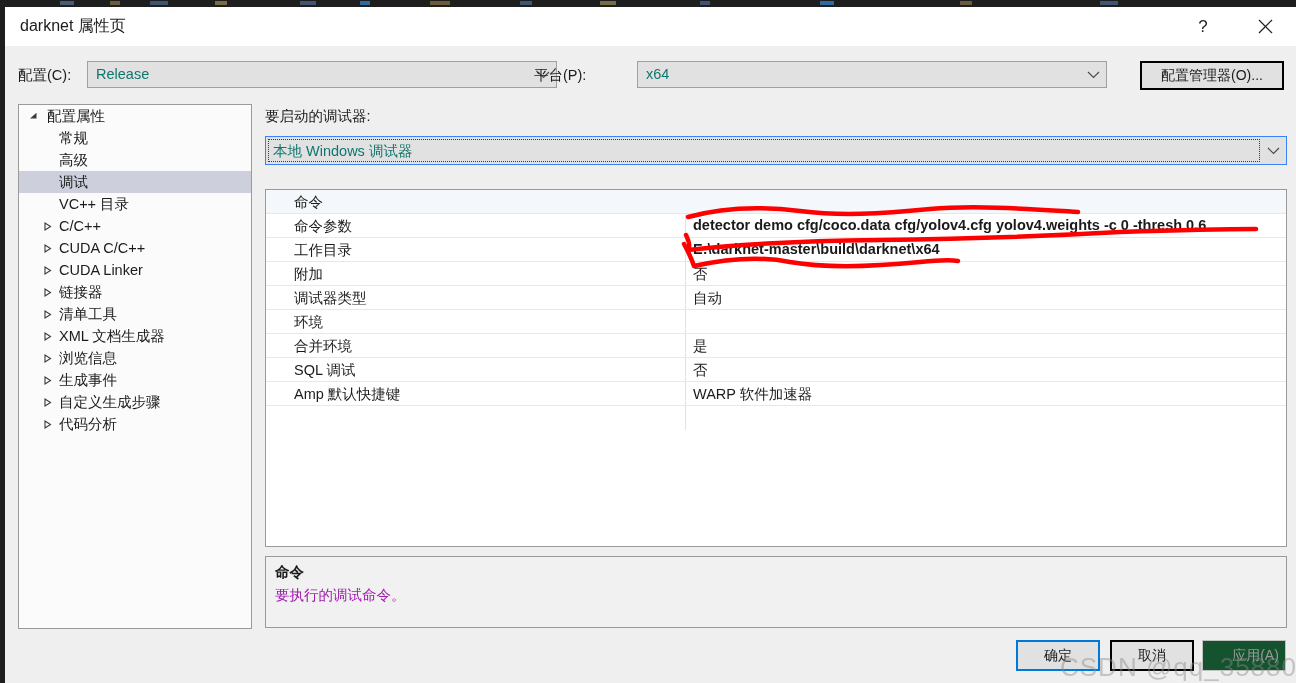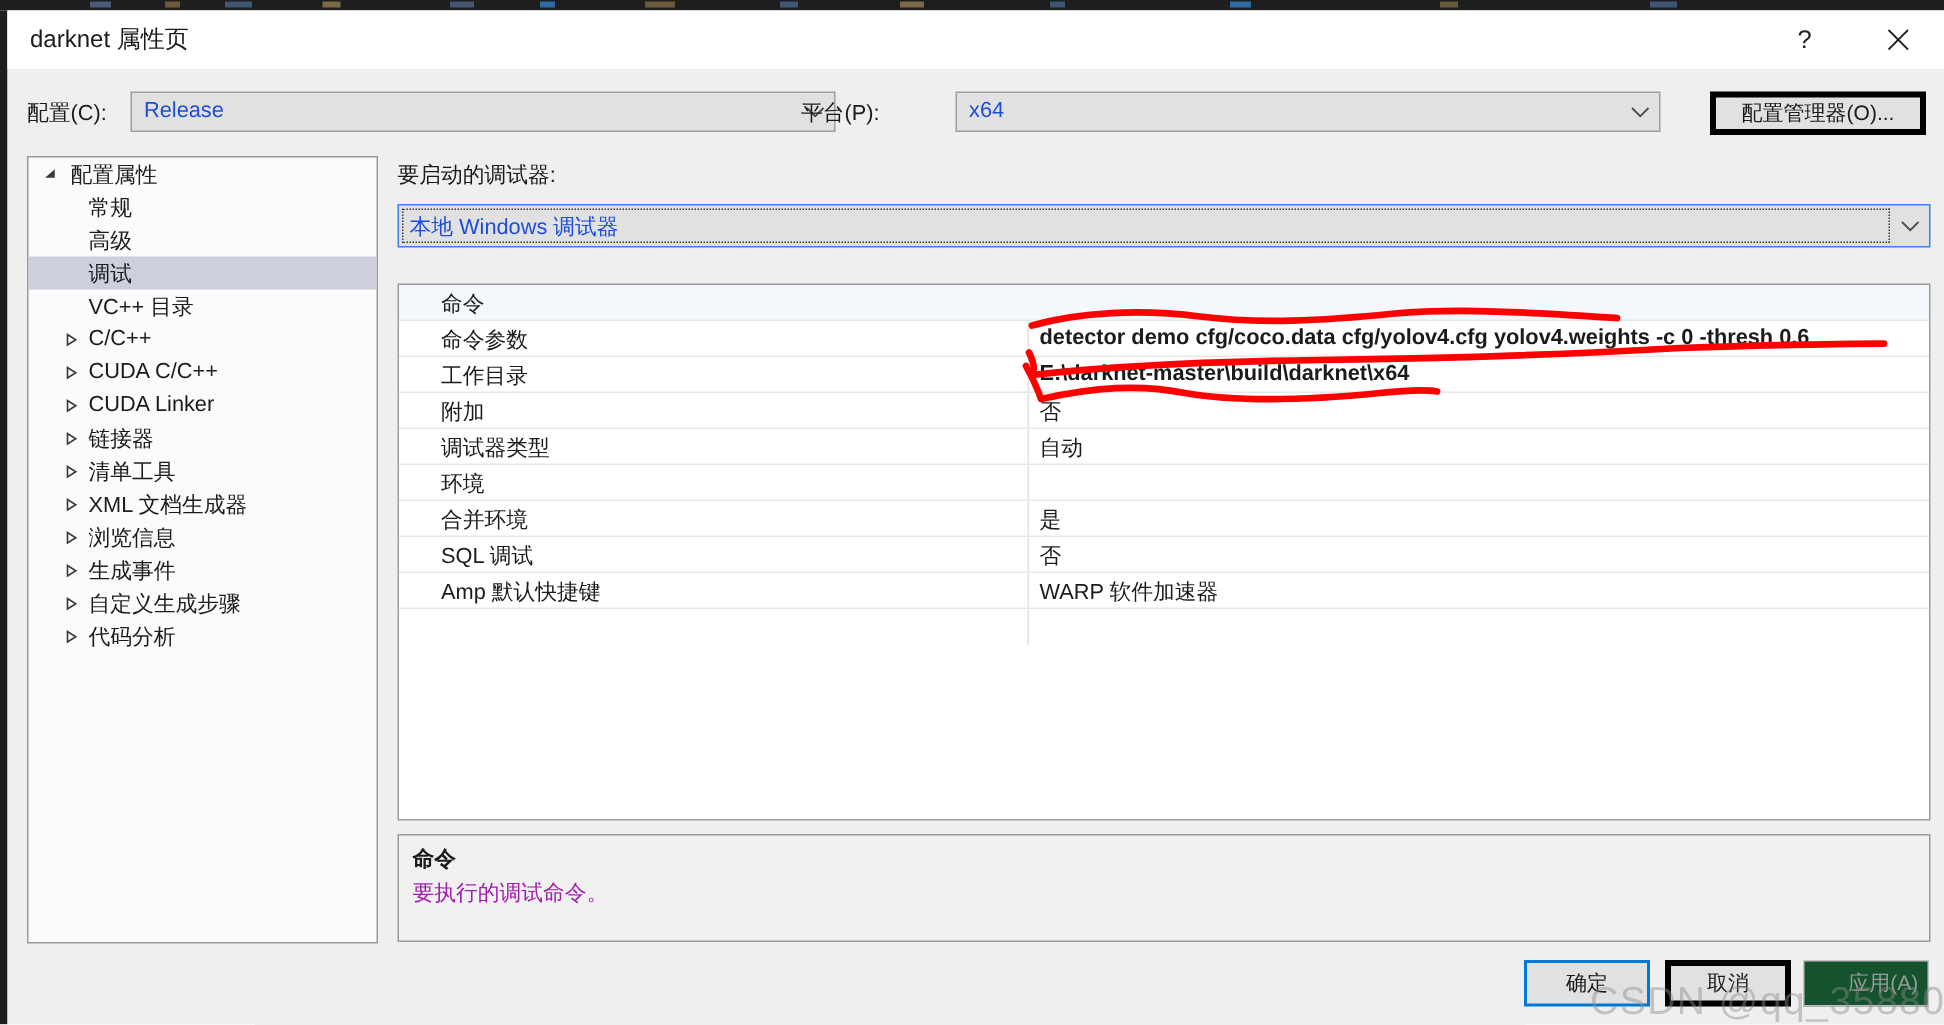--- a/index.html
+++ b/index.html
@@ -54,32 +54,32 @@
   .lbl-cfg { left: 13px; top: 20px; }
   .lbl-plat { left: 529px; top: 20px; }
 
   .combo {
     position: absolute; height: 27px;
     background: #e1e1e1; border: 1px solid #a0a0a0;
     box-sizing: border-box;
   }
   .combo .val {
     position: absolute; left: 8px; top: 4px;
-    font-size: 14.5px; color: #1d4ed8; white-space: nowrap;
+    font-size: 14.5px; color: #0f766e; white-space: nowrap;
   }
   .combo .chev {
     position: absolute; right: 6px; top: 0; bottom: 0;
     display: flex; align-items: center;
   }
   .combo-cfg { left: 82px; top: 15px; width: 470px; }
   .combo-plat { left: 632px; top: 15px; width: 470px; }
 
   .btn {
     position: absolute;
-    background: #e1e1e1; border: 4px solid #000000;
+    background: #e1e1e1; border: 2px solid #000000;
     box-sizing: border-box;
     display: flex; align-items: center; justify-content: center;
     font-size: 14px; color: #1b1b1b; white-space: nowrap;
     cursor: default; user-select: none;
   }
   .btn-cfgmgr { left: 1135px; top: 15px; width: 144px; height: 29px; }
 
   
   .tree {
     position: absolute; left: 13px; top: 97px;

